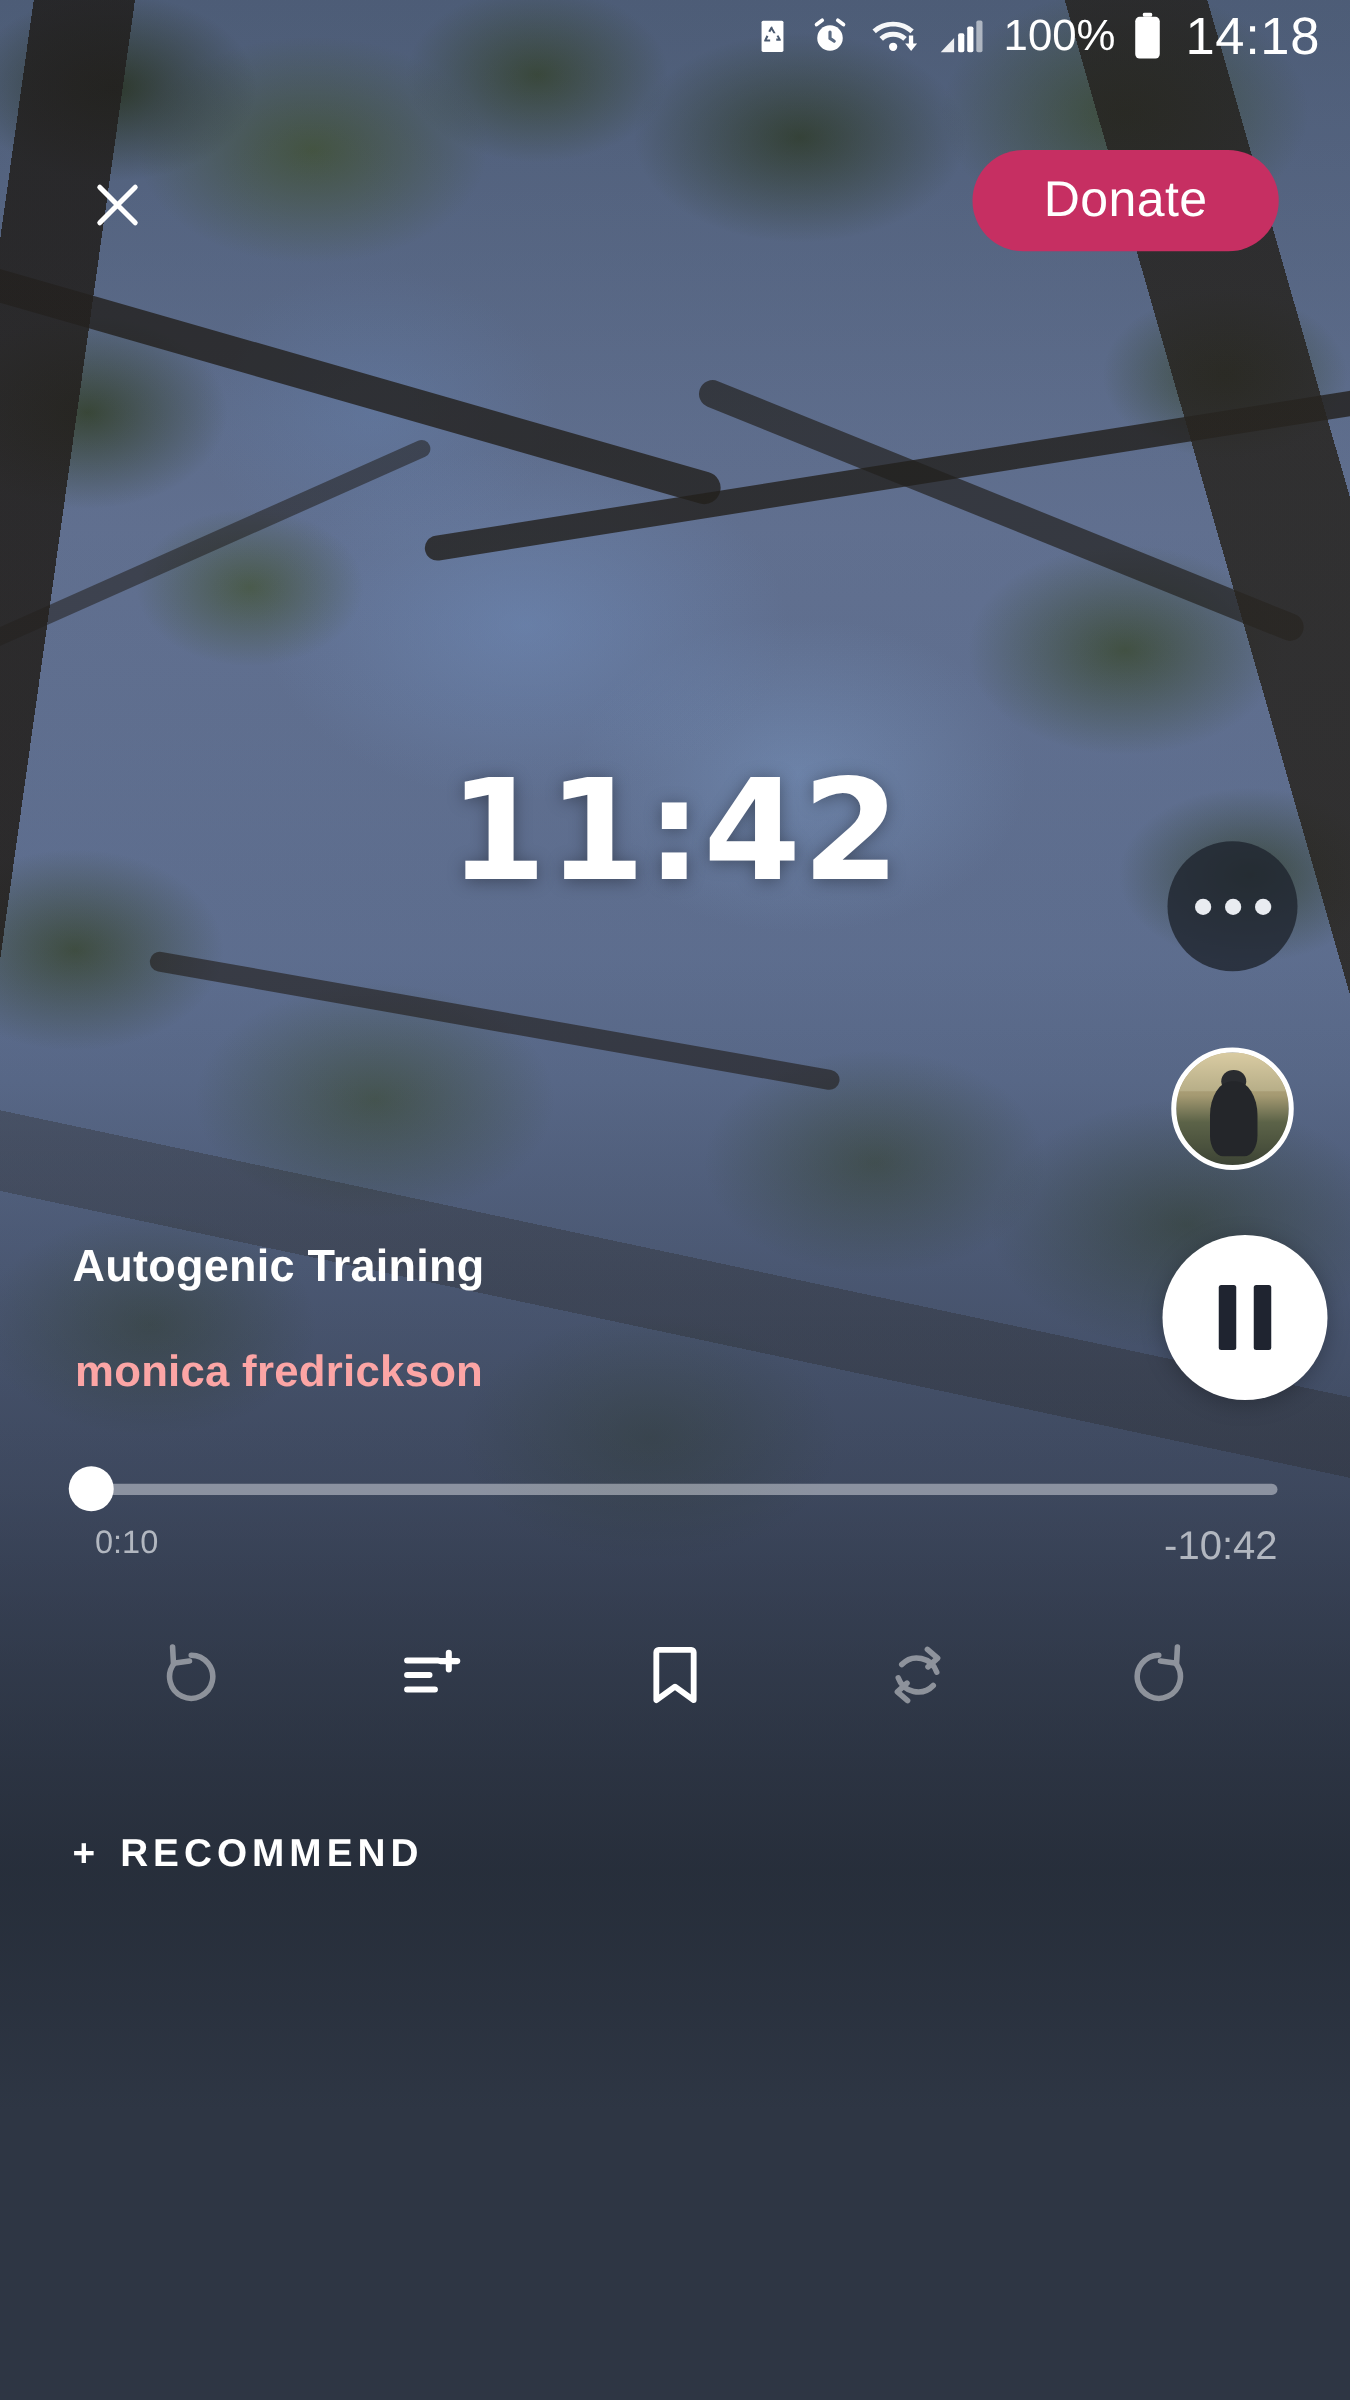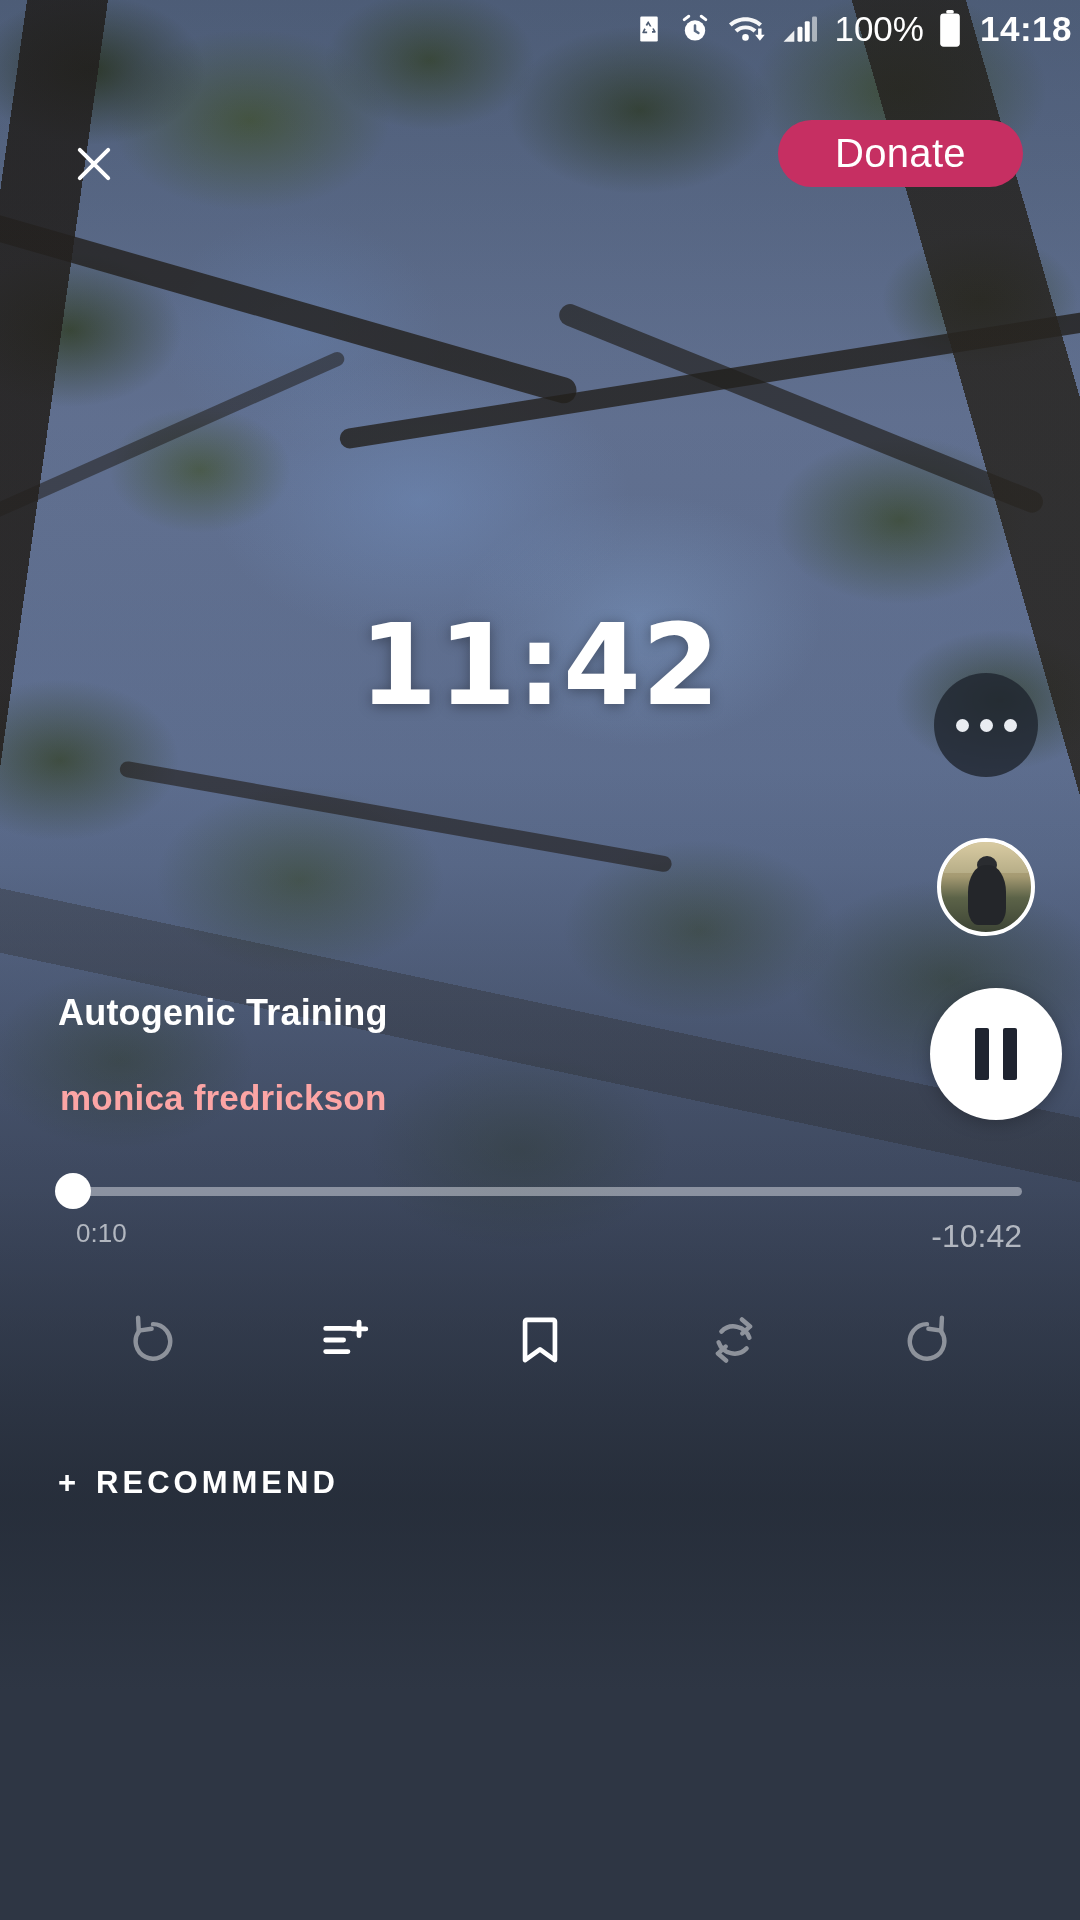--- a/index.html
+++ b/index.html
@@ -60,35 +60,35 @@
       rgba(20,26,36,.05) 40%,
       rgba(24,30,40,.30) 62%,
       rgba(30,37,48,.72) 78%,
       #2e3644 88%, #2e3644 100%);
   }
 
   
   #statusbar{
     position:absolute;top:0;left:0;right:0;height:58px;
     display:flex;align-items:center;justify-content:flex-end;
-    gap:14px;padding:0 8px;
+    gap:14px;padding:0 24px;
     color:#fff;font-size:34px;font-weight:400;
   }
   #statusbar .sicon{display:inline-flex;align-items:center;}
-  #sb-time{font-size:35px;letter-spacing:.5px;margin-left:4px;font-weight:bold;}
+  #sb-time{font-size:42px;letter-spacing:.5px;margin-left:4px;}
   #sb-pct{font-size:35px;letter-spacing:0;}
 
   
   #close-btn{
     position:absolute;left:66px;top:136px;width:56px;height:56px;
     display:flex;align-items:center;justify-content:center;cursor:pointer;
   }
   #donate-btn{
     position:absolute;right:57px;top:120px;
-    height:67px;min-width:245px;padding:0 42px;
+    height:81px;min-width:245px;padding:0 42px;
     border-radius:44px;border:none;
     display:flex;align-items:center;justify-content:center;
     color:#fff;font-size:40px;font-weight:400;cursor:pointer;
     letter-spacing:.3px;
   }
 
   
   #countdown{
     position:absolute;left:0;right:0;top:600px;text-align:center;
     color:#fff;font-size:112px;font-weight:700;letter-spacing:1px;

